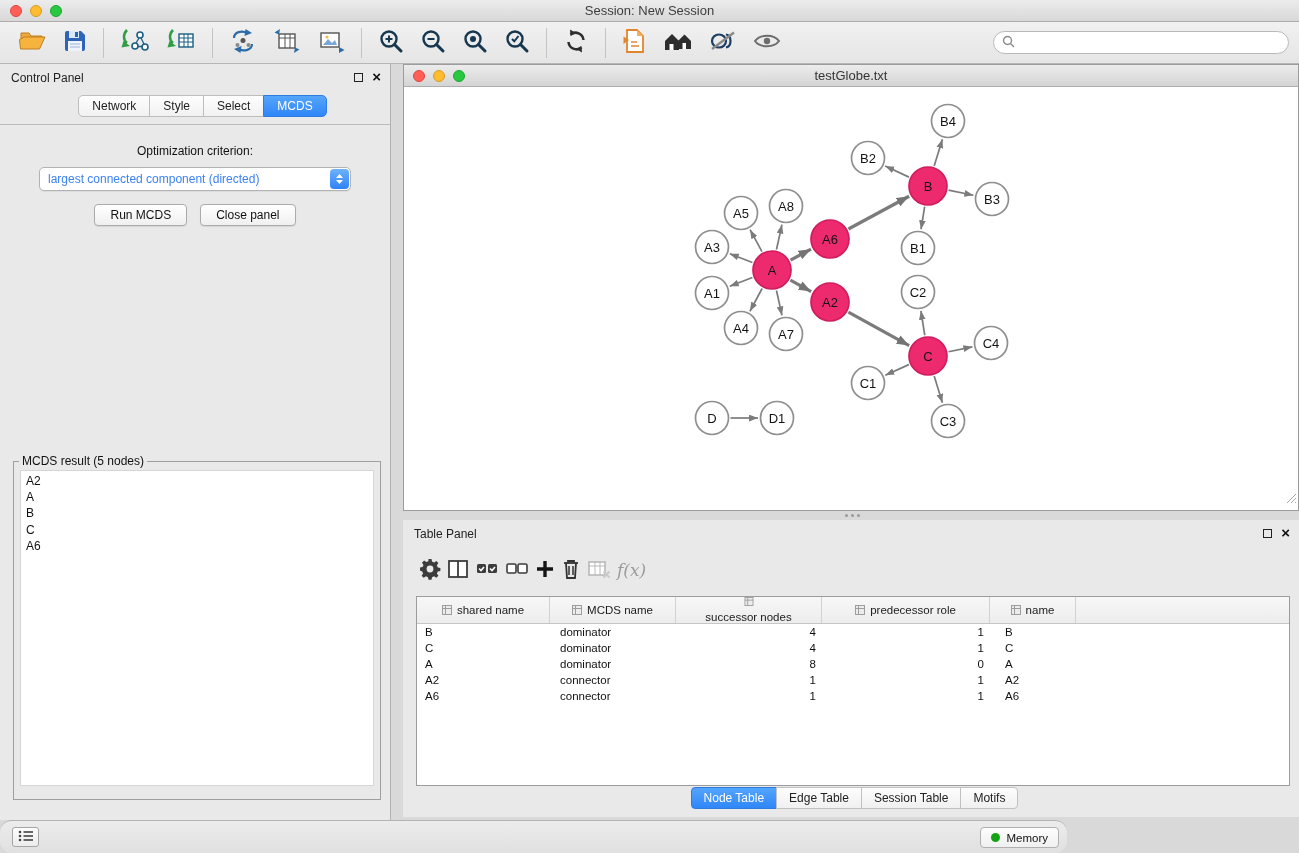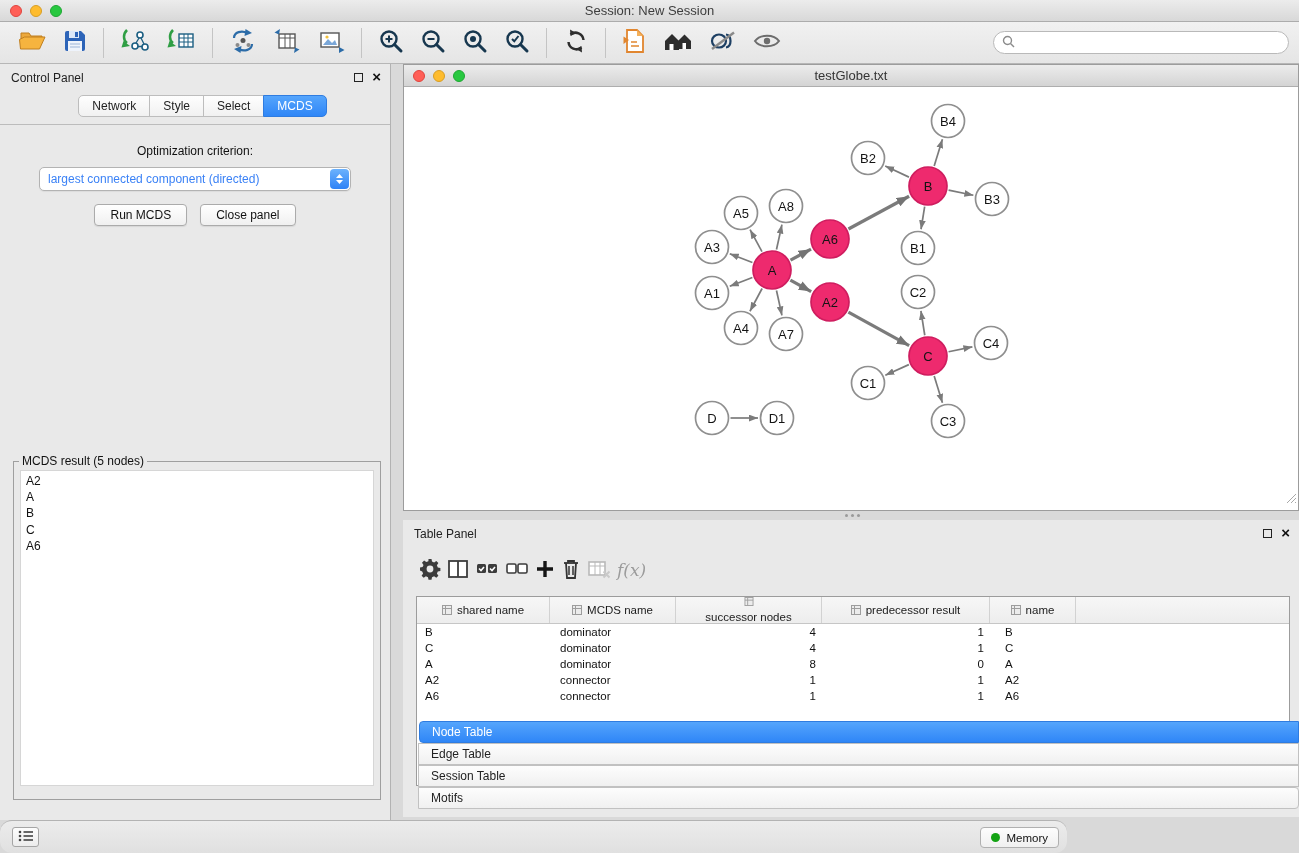--- a/index.html
+++ b/index.html
@@ -61,21 +61,21 @@
 .thead{display:flex;height:27px;background:linear-gradient(#f7f7f7,#ededed);border-bottom:1px solid #c6c6c6;}
 .th{display:flex;align-items:center;justify-content:center;gap:5px;border-right:1px solid #d2d2d2;color:#1b1b1b;font-size:11.5px;}
 .th.fill{flex:1;border-right:none;}
 .c0{width:133px;}.c1{width:126px;}.c2{width:146px;flex-direction:column;}.c3{width:168px;}.c4{width:86px;}
 .trow{display:flex;height:16px;line-height:16px;}
 .td{padding:0 6px;white-space:nowrap;overflow:hidden;}
 .td.c0{padding-left:8px;}
 .td.c1{padding-left:10px;}
 .td.c2,.td.c3{text-align:right;}
 .td.c4{padding-left:15px;}
-.bt-tabs{position:absolute;left:16px;right:0;bottom:8px;display:flex;justify-content:center;flex-direction:column;}
+.bt-tabs{position:absolute;left:7px;right:0;bottom:8px;display:flex;justify-content:center;}
 .bt-tab{font-size:12px;padding:3px 12px;background:linear-gradient(#fdfdfd,#f0f0f0);border:1px solid #c1c1c1;margin-left:-1px;color:#222;}
 .bt-tab:first-child{border-radius:4px 0 0 4px;margin-left:0;}
 .bt-tab:last-child{border-radius:0 4px 4px 0;}
 .bt-tab.active{background:linear-gradient(#55a5fc,#2f86f7);border-color:#2f7ce0;color:#fff;}
 
 
 .statusbar{position:absolute;left:0;top:820px;width:1067px;height:33px;background:linear-gradient(#ececec,#e0e0e0);border-top:1px solid #b3b3b3;border-radius:12px;}
 .sb-list-btn{position:absolute;left:12px;top:6px;width:27px;height:20px;border:1px solid #a5a5a5;border-radius:3px;background:linear-gradient(#fdfdfd,#ececec);display:flex;align-items:center;justify-content:center;}
 .memory-pill{position:absolute;right:8px;top:6px;height:21px;border:1px solid #b0b0b0;border-radius:4px;background:linear-gradient(#fdfdfd,#f0f0f0);display:flex;align-items:center;gap:6px;padding:0 10px;font-size:11.5px;color:#111;}
 .memdot{width:9px;height:9px;border-radius:50%;background:#14a314;}
@@ -491,21 +491,21 @@
             <line x1="3.5" y1="0.5" x2="3.5" y2="9.5" stroke="#9d9d9d"></line>
           </svg>
           <span>successor nodes</span>
         </div>
         <div class="th c3">
           <svg width="10" height="10" viewBox="0 0 10 10">
             <rect x="0.5" y="0.5" width="9" height="9" fill="#ececec" stroke="#9d9d9d"></rect>
             <line x1="0.5" y1="3.5" x2="9.5" y2="3.5" stroke="#9d9d9d"></line>
             <line x1="3.5" y1="0.5" x2="3.5" y2="9.5" stroke="#9d9d9d"></line>
           </svg>
-          <span>predecessor result</span>
+          <span>predecessor role</span>
         </div>
         <div class="th c4">
           <svg width="10" height="10" viewBox="0 0 10 10">
             <rect x="0.5" y="0.5" width="9" height="9" fill="#ececec" stroke="#9d9d9d"></rect>
             <line x1="0.5" y1="3.5" x2="9.5" y2="3.5" stroke="#9d9d9d"></line>
             <line x1="3.5" y1="0.5" x2="3.5" y2="9.5" stroke="#9d9d9d"></line>
           </svg>
           <span>name</span>
         </div>
         <div class="th fill"></div>

